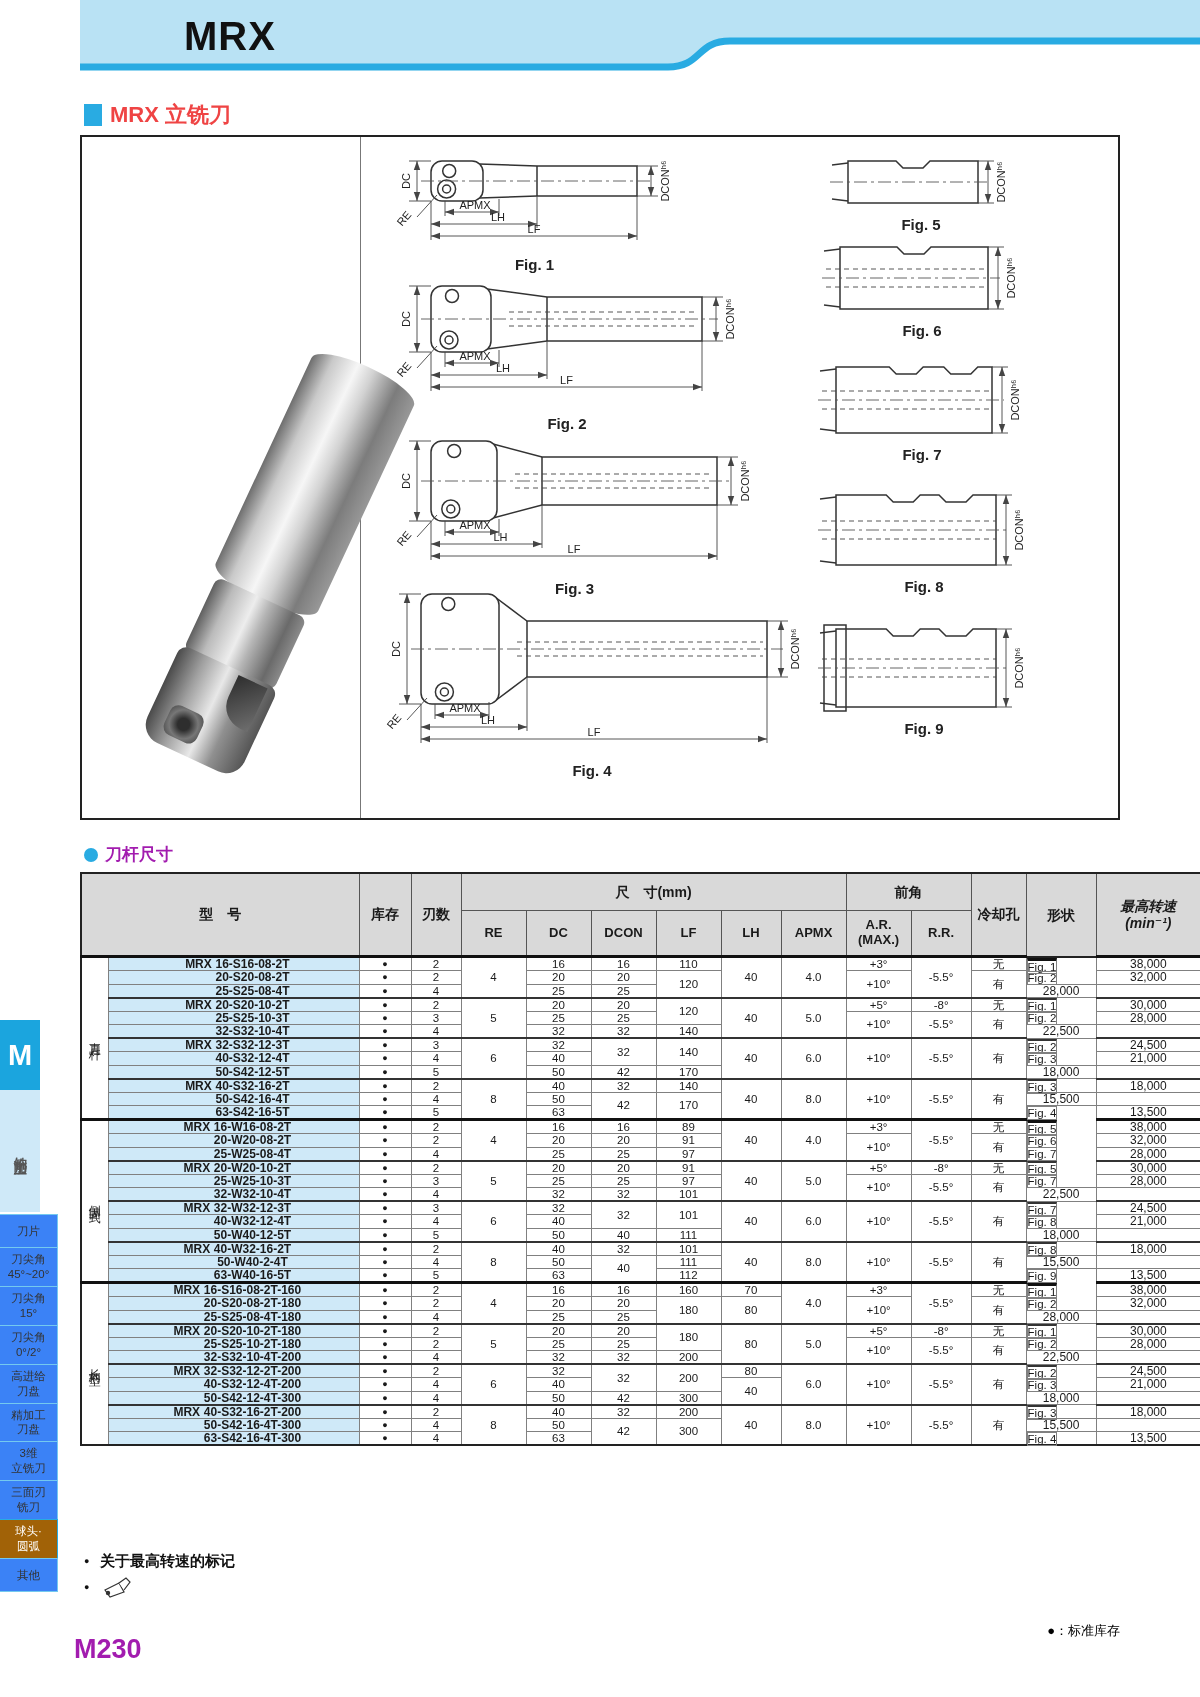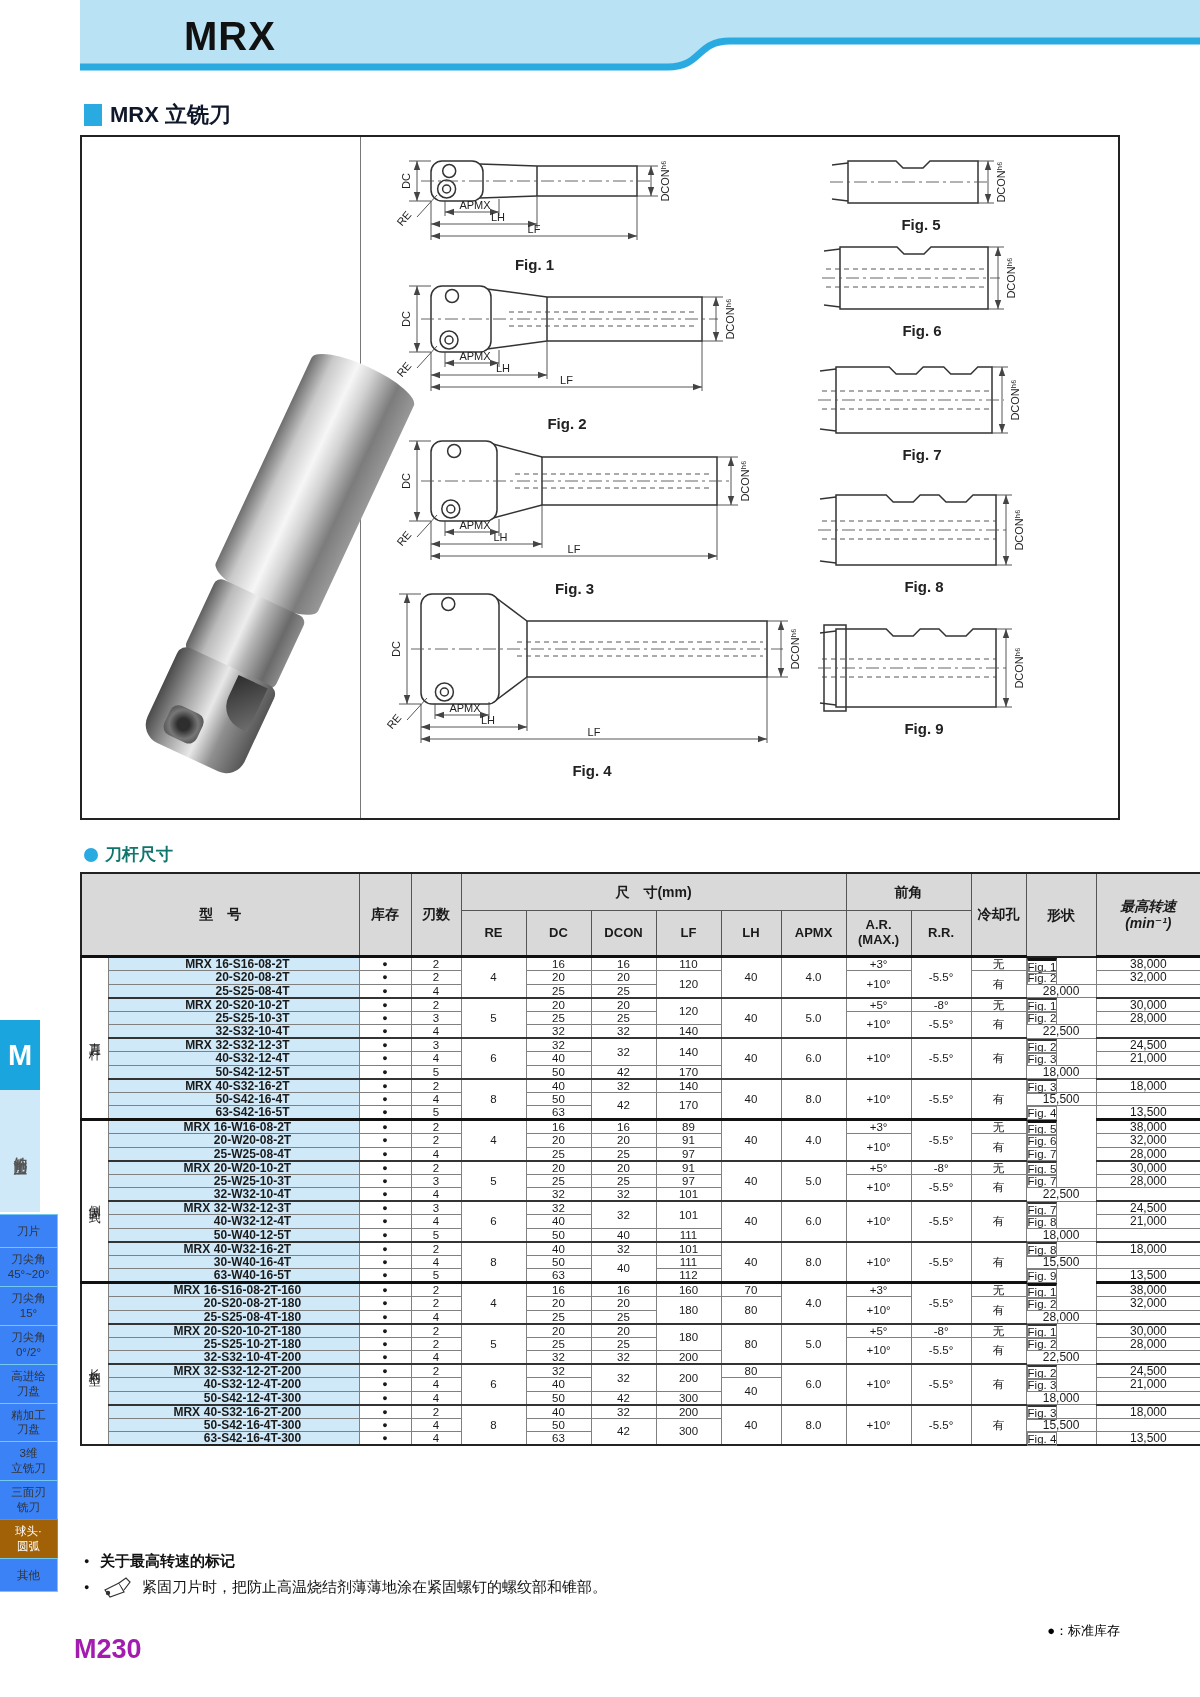--- a/index.html
+++ b/index.html
@@ -6,21 +6,21 @@
   body{font-family:"Liberation Sans","DejaVu Sans",sans-serif;color:#1a1a1a;}
   .page{position:relative;width:1200px;height:1697px;background:#fff;overflow:hidden;}
 
   
   .banner{position:absolute;left:80px;top:0;width:1120px;height:80px;}
   .banner-title{position:absolute;left:104px;top:14px;font-size:40px;font-weight:bold;letter-spacing:1px;color:#111;}
 
   
   .sec-head{position:absolute;left:84px;top:100px;display:flex;align-items:center;gap:8px;}
   .sec-square{width:18px;height:22px;background:#29abe2;display:inline-block;}
-  .sec-title{font-size:22px;font-weight:bold;color:#0f172a;}
+  .sec-title{font-size:22px;font-weight:bold;color:#ef4444;}
 
   
   .fig-panel{position:absolute;left:80px;top:135px;width:1040px;height:685px;border:2px solid #222;background:#fff;box-sizing:border-box;}
   .panel-divider{position:absolute;left:278px;top:0;bottom:0;width:1px;background:#777;}
   .fig{position:absolute;}
   .figcap{font-size:15px;font-weight:600;color:#222;text-align:center;margin-top:1px;}
   .ln{fill:none;stroke:#333;stroke-width:1.5;}
   .lnf{fill:#fff;stroke:#333;stroke-width:1.5;}
   .cl{stroke:#555;stroke-width:0.9;stroke-dasharray:13 4 3 4;fill:none;}
   .dsh{stroke:#444;stroke-width:0.9;stroke-dasharray:5 4;fill:none;}
@@ -38,21 +38,21 @@
   .tool .head{position:absolute;top:330px;left:9px;right:9px;height:100px;border-radius:10px 10px 20px 20px;
     background:linear-gradient(90deg,#4a4a4a,#9f9f9f 25%,#e8e8e8 50%,#909090 70%,#555555);}
   .tool .head::after{content:"";position:absolute;left:18px;bottom:12px;width:36px;height:32px;border-radius:9px;
     background:radial-gradient(circle at 50% 50%,#2e2e2e 25%,#777 60%,#444);}
   .tool .head::before{content:"";position:absolute;right:10px;top:4px;width:32px;height:48px;border-radius:0 0 0 24px;
     background:linear-gradient(135deg,#2e2e2e,#6e6e6e);}
 
   
   .tbl-head{position:absolute;left:84px;top:843px;display:flex;align-items:center;gap:7px;}
   .tbl-bullet{width:14px;height:14px;border-radius:50%;background:#29abe2;display:inline-block;}
-  .tbl-title{font-size:17px;font-weight:bold;color:#0f766e;}
+  .tbl-title{font-size:17px;font-weight:bold;color:#a21caf;}
 
   table.spec{position:absolute;left:80px;top:872px;width:1040px;border-collapse:collapse;table-layout:fixed;
     border:2px solid #222;font-size:11.5px;}
   table.spec th,table.spec td{border:1px solid #808080;padding:0;text-align:center;overflow:hidden;white-space:nowrap;}
   table.spec thead th{background:#d9d9d9;font-weight:bold;border-color:#555;white-space:pre-line;line-height:1.15;}
   table.spec thead{border-bottom:2px solid #222;}
   table.spec thead tr:first-child th{height:36px;font-size:14px;}
   table.spec thead tr:last-child th{height:44px;font-size:13px;}
   table.spec thead th.ar{font-size:11px;}
   table.spec thead th.speed{font-size:13.5px;font-style:italic;}
@@ -664,21 +664,21 @@
           <td class="lf">101</td>
           <td class="lh" rowspan="3">40</td>
           <td class="apmx" rowspan="3">8.0</td>
           <td class="ar" rowspan="3">+10°</td>
           <td class="rr" rowspan="3">-5.5°</td>
           <td class="cool" rowspan="3">有</td>
           <td class="fig" rowspan="2">Fig. 8</td>
           <td class="speed">18,000</td>
         </tr>
         <tr>
-          <td class="model"><span class="pfx"></span><span>30-W40-16-4T</span></td>
+          <td class="model"><span class="pfx"></span><span>50-W40-2-4T</span></td>
           <td class="stock">●</td>
           <td>4</td>
           <td class="dc">50</td>
           <td class="dcon" rowspan="2">40</td>
           <td class="lf">111</td>
           <td class="speed">15,500</td>
         </tr>
         <tr>
           <td class="model"><span class="pfx"></span><span>63-W40-16-5T</span></td>
           <td class="stock">●</td>
@@ -838,21 +838,20 @@
         <span class="blt">●</span>
         <span class="txt">关于最高转速的标记</span>
       </div>
       <div class="note-row">
         <span class="blt">●</span>
         <svg class="note-ico" width="32" height="22" viewBox="0 0 32 22">
           <path d="M3,14 L17,7 L22,16 L8,21 Z" fill="#fff" stroke="#333" stroke-width="1.2"></path>
           <path d="M17,7 l7,-5 l4,4 l-6,8" fill="#fff" stroke="#333" stroke-width="1.2"></path>
           <circle cx="6" cy="17" r="2.2" fill="#333"></circle>
         </svg>
-        <span class="txt">紧固刀片时，把防止高温烧结剂薄薄地涂在紧固螺钉的螺纹部和锥部。</span>
       </div>
     </div>
 
   <div class="stock-legend">
     <span>●：标准库存</span>
   </div>
   <div class="page-num">M230</div>
 
   <div>
     <div class="side-m">M</div>

